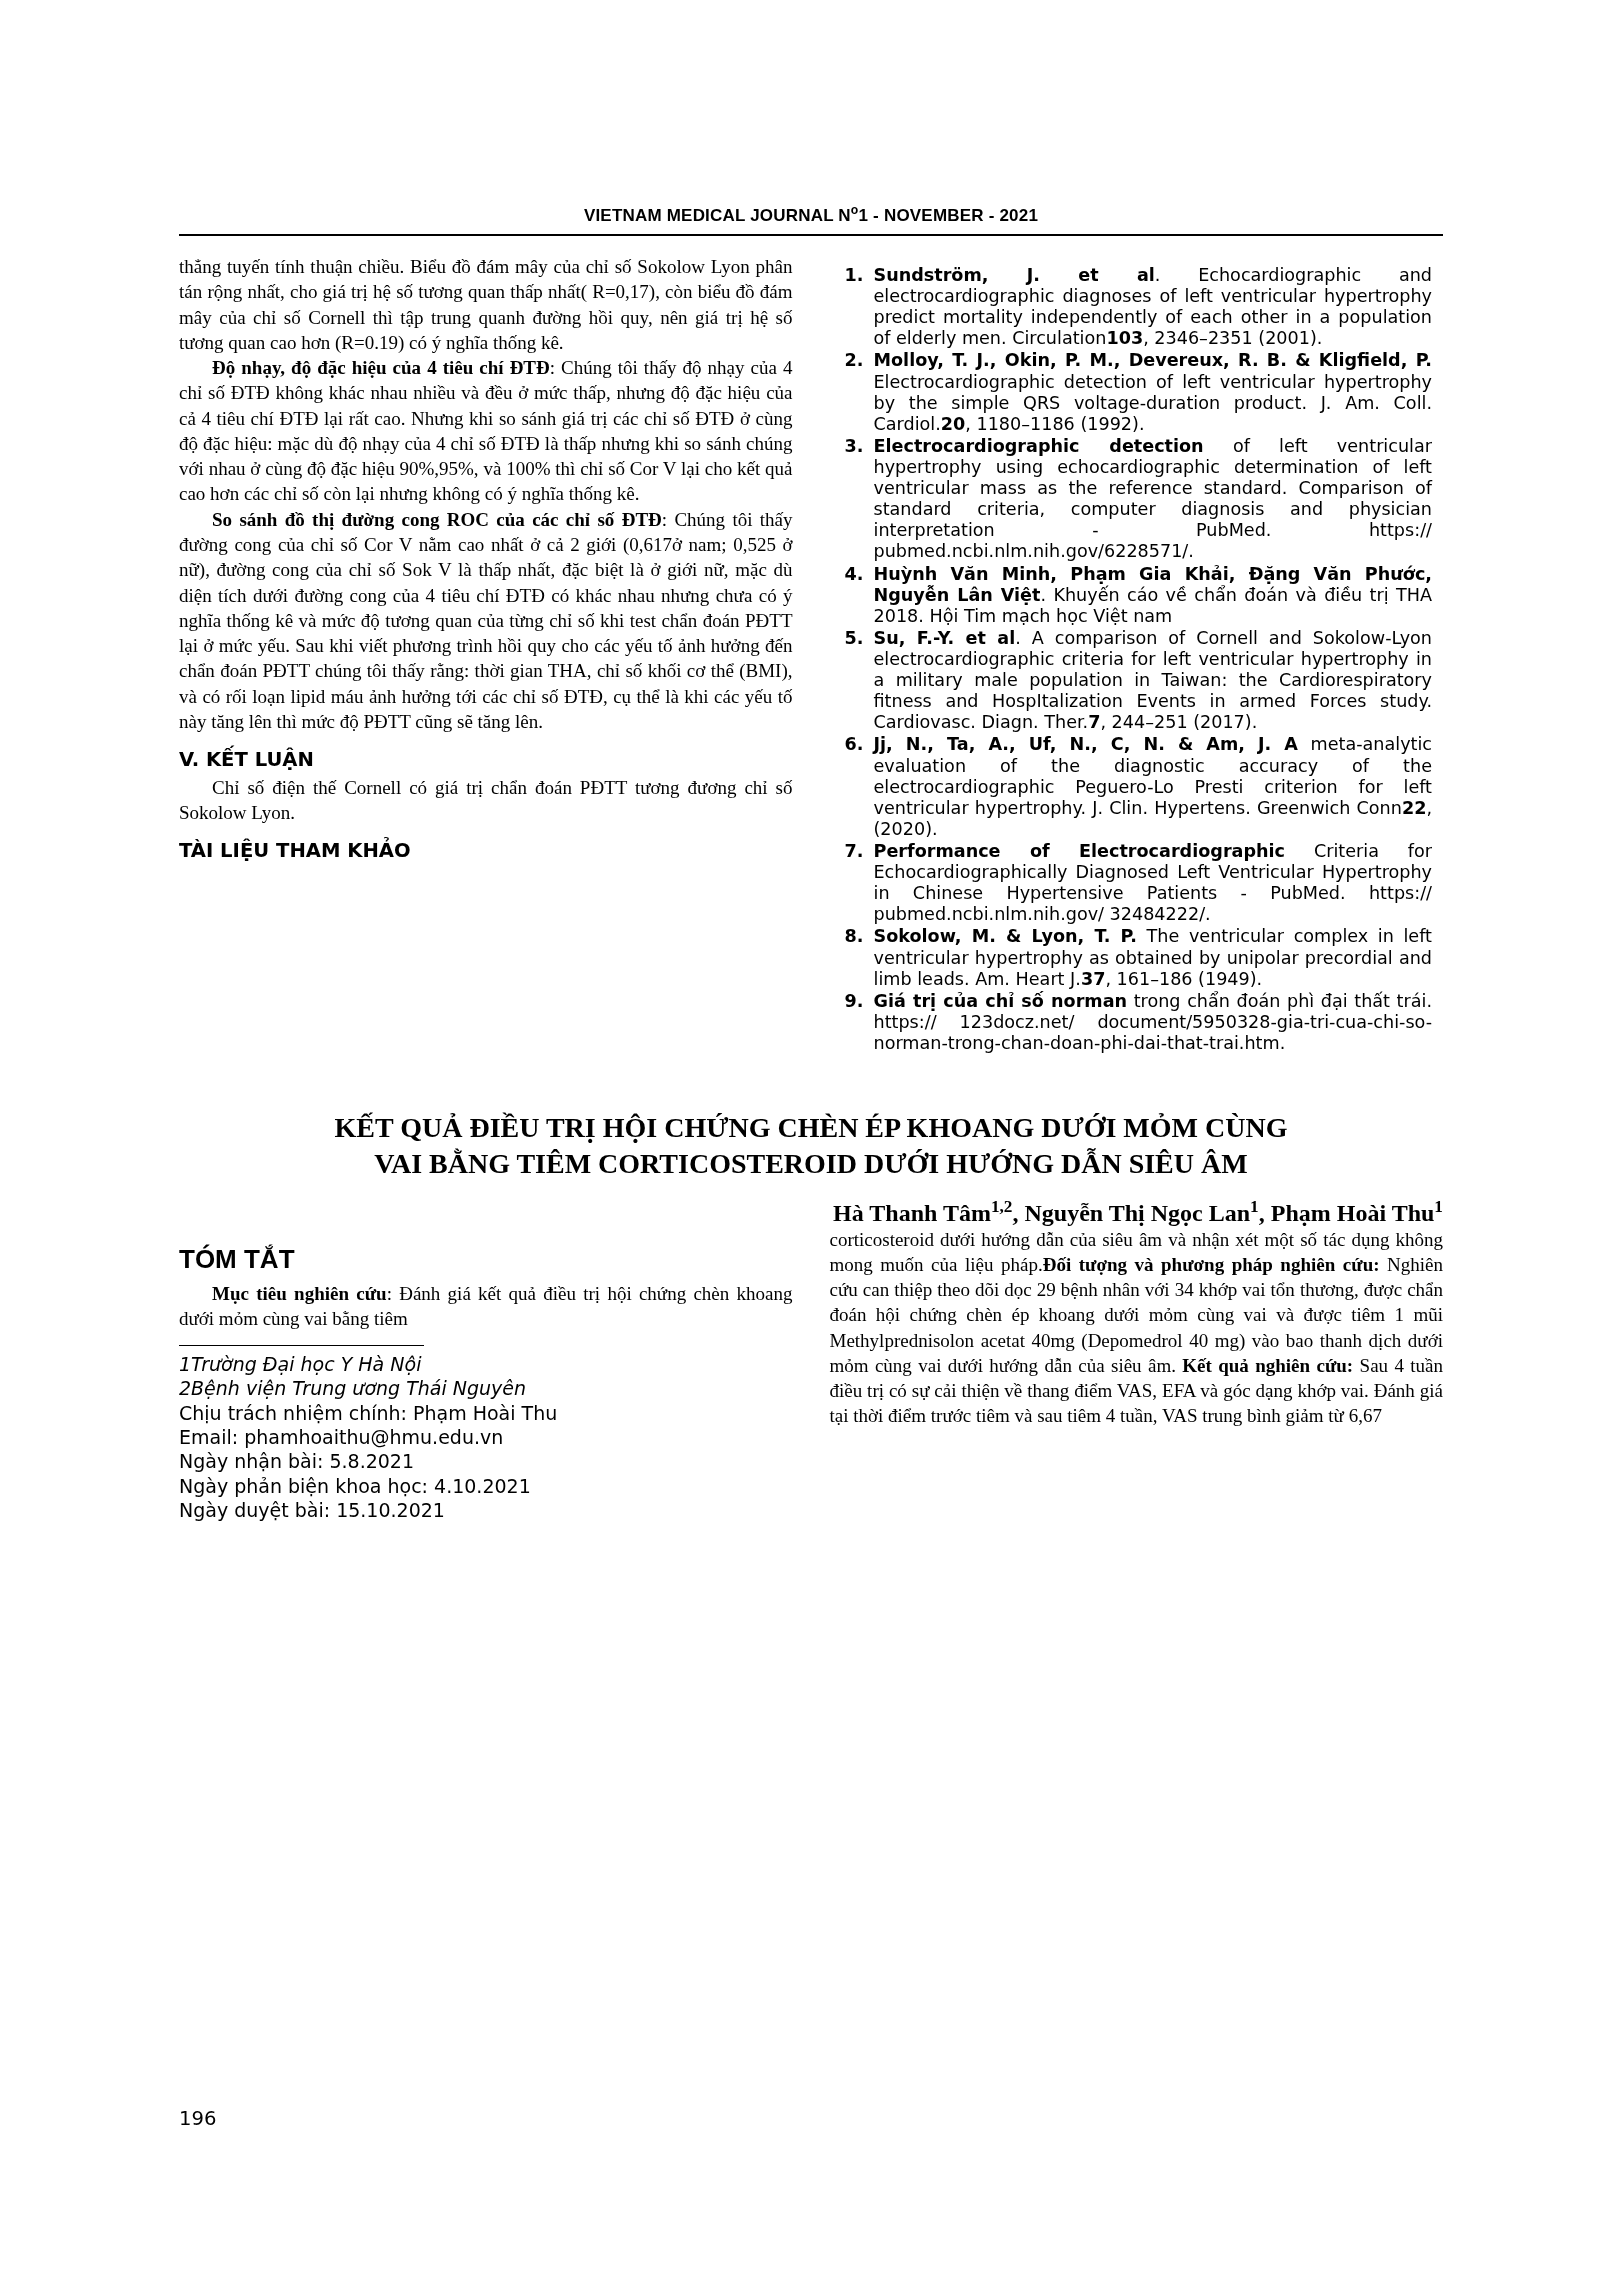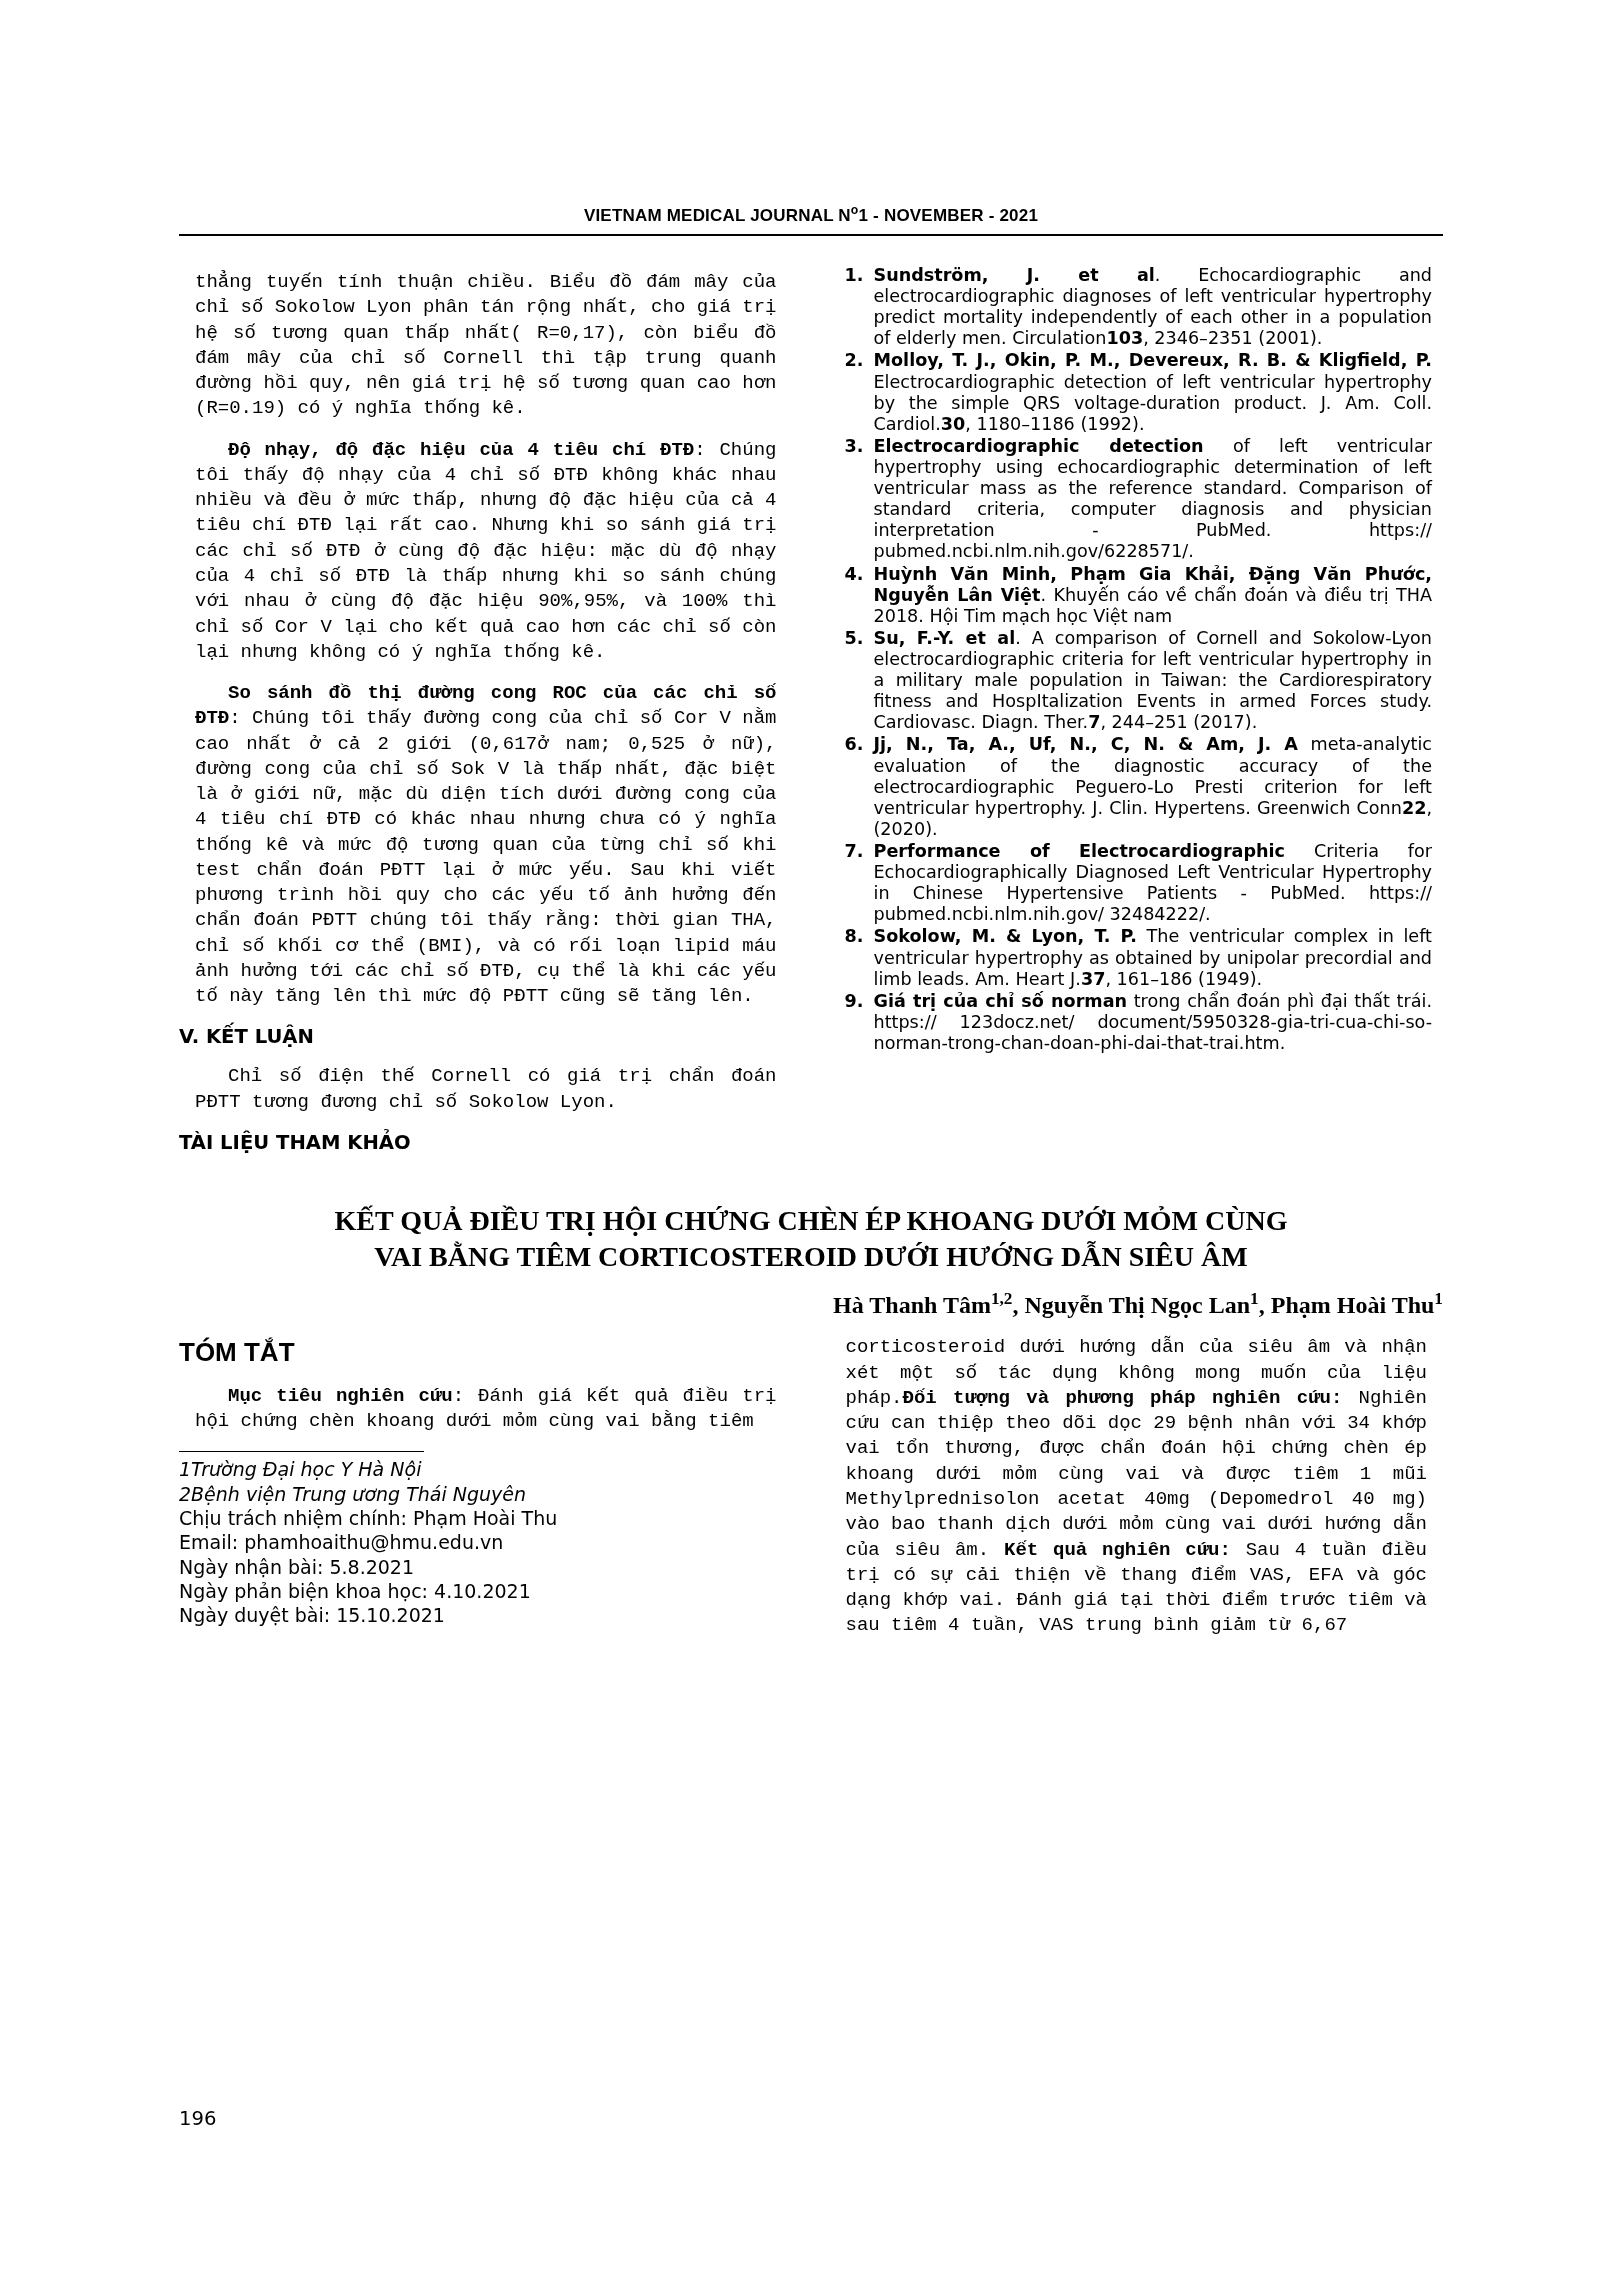--- a/index.html
+++ b/index.html
@@ -41,25 +41,25 @@
 
   .cols {
     display: flex;
     gap: 37px;
     align-items: flex-start;
   }
   .col {
     width: 614px;
   }
   p {
-    margin: 16px;
+    margin: 0;
     text-align: justify;
     font-size: 19px;
     line-height: 1.33;
-    font-family: Liberation Mono, monospace;
+    font-family: Liberation Serif, serif;
   }
   p.ind { text-indent: 33px; }
   .b { font-weight: bold; }
 
   h2.sec {
     font-size: 19.6px;
     font-weight: bold;
     margin: 13.7px 0 3.9px 0;
     font-family: "DejaVu Sans", sans-serif;
   }
@@ -159,21 +159,21 @@
         <h2 class="sec">V. KẾT LUẬN</h2>
 
         <p class="ind">Chỉ số điện thế Cornell có giá trị chẩn đoán PĐTT tương đương chỉ số Sokolow Lyon.</p>
 
         <h2 class="sec">TÀI LIỆU THAM KHẢO</h2>
       </div>
 
       <div class="col">
         <ol class="refs">
           <li><span class="b">Sundström, J. et al</span><span>. Echocardiographic and electrocardiographic diagnoses of left ventricular hypertrophy predict mortality independently of each other in a population of elderly men. Circulation</span><span class="b">103</span><span>, 2346–2351 (2001).</span></li>
-          <li><span class="b">Molloy, T. J., Okin, P. M., Devereux, R. B. &amp; Kligfield, P.</span><span> Electrocardiographic detection of left ventricular hypertrophy by the simple QRS voltage-duration product. J. Am. Coll. Cardiol.</span><span class="b">30</span><span>, 1180–1186 (1992).</span></li>
+          <li><span class="b">Molloy, T. J., Okin, P. M., Devereux, R. B. &amp; Kligfield, P.</span><span> Electrocardiographic detection of left ventricular hypertrophy by the simple QRS voltage-duration product. J. Am. Coll. Cardiol.</span><span class="b">20</span><span>, 1180–1186 (1992).</span></li>
           <li><span class="b">Electrocardiographic detection</span><span> of left ventricular hypertrophy using echocardiographic determination of left ventricular mass as the reference standard. Comparison of standard criteria, computer diagnosis and physician interpretation - PubMed. https:// pubmed.ncbi.nlm.nih.gov/6228571/.</span><span class="b"></span><span></span></li>
           <li><span class="b">Huỳnh Văn Minh, Phạm Gia Khải, Đặng Văn Phước, Nguyễn Lân Việt</span><span>. Khuyến cáo về chẩn đoán và điều trị THA 2018. Hội Tim mạch học Việt nam</span><span class="b"></span><span></span></li>
           <li><span class="b">Su, F.-Y. et al</span><span>. A comparison of Cornell and Sokolow-Lyon electrocardiographic criteria for left ventricular hypertrophy in a military male population in Taiwan: the Cardiorespiratory fitness and HospItalization Events in armed Forces study. Cardiovasc. Diagn. Ther.</span><span class="b">7</span><span>, 244–251 (2017).</span></li>
           <li><span class="b">Jj, N., Ta, A., Uf, N., C, N. &amp; Am, J. A</span><span> meta-analytic evaluation of the diagnostic accuracy of the electrocardiographic Peguero-Lo Presti criterion for left ventricular hypertrophy. J. Clin. Hypertens. Greenwich Conn</span><span class="b">22</span><span>, (2020).</span></li>
           <li><span class="b">Performance of Electrocardiographic</span><span> Criteria for Echocardiographically Diagnosed Left Ventricular Hypertrophy in Chinese Hypertensive Patients - PubMed. https:// pubmed.ncbi.nlm.nih.gov/ 32484222/.</span><span class="b"></span><span></span></li>
           <li><span class="b">Sokolow, M. &amp; Lyon, T. P.</span><span> The ventricular complex in left ventricular hypertrophy as obtained by unipolar precordial and limb leads. Am. Heart J.</span><span class="b">37</span><span>, 161–186 (1949).</span></li>
           <li><span class="b">Giá trị của chỉ số norman</span><span> trong chẩn đoán phì đại thất trái. https:// 123docz.net/ document/5950328-gia-tri-cua-chi-so-norman-trong-chan-doan-phi-dai-that-trai.htm.</span><span class="b"></span><span></span></li>
         </ol>
       </div>
     </div>

